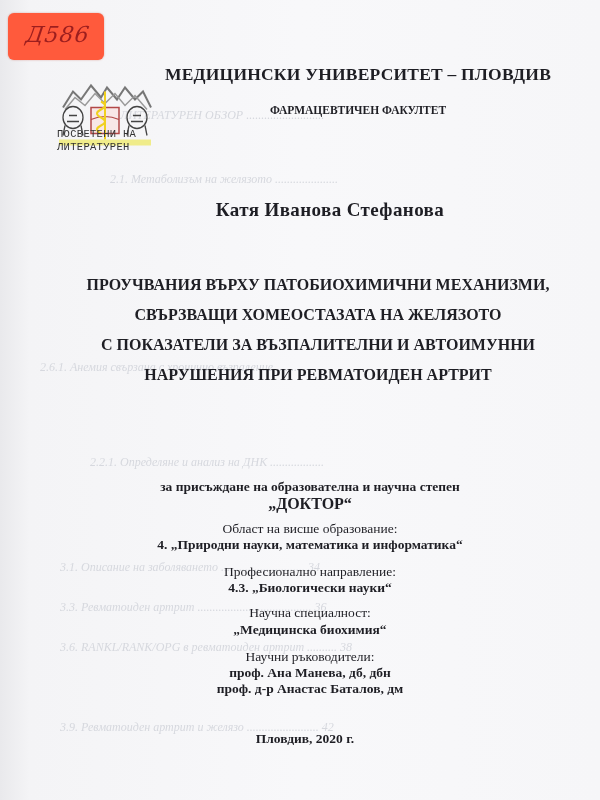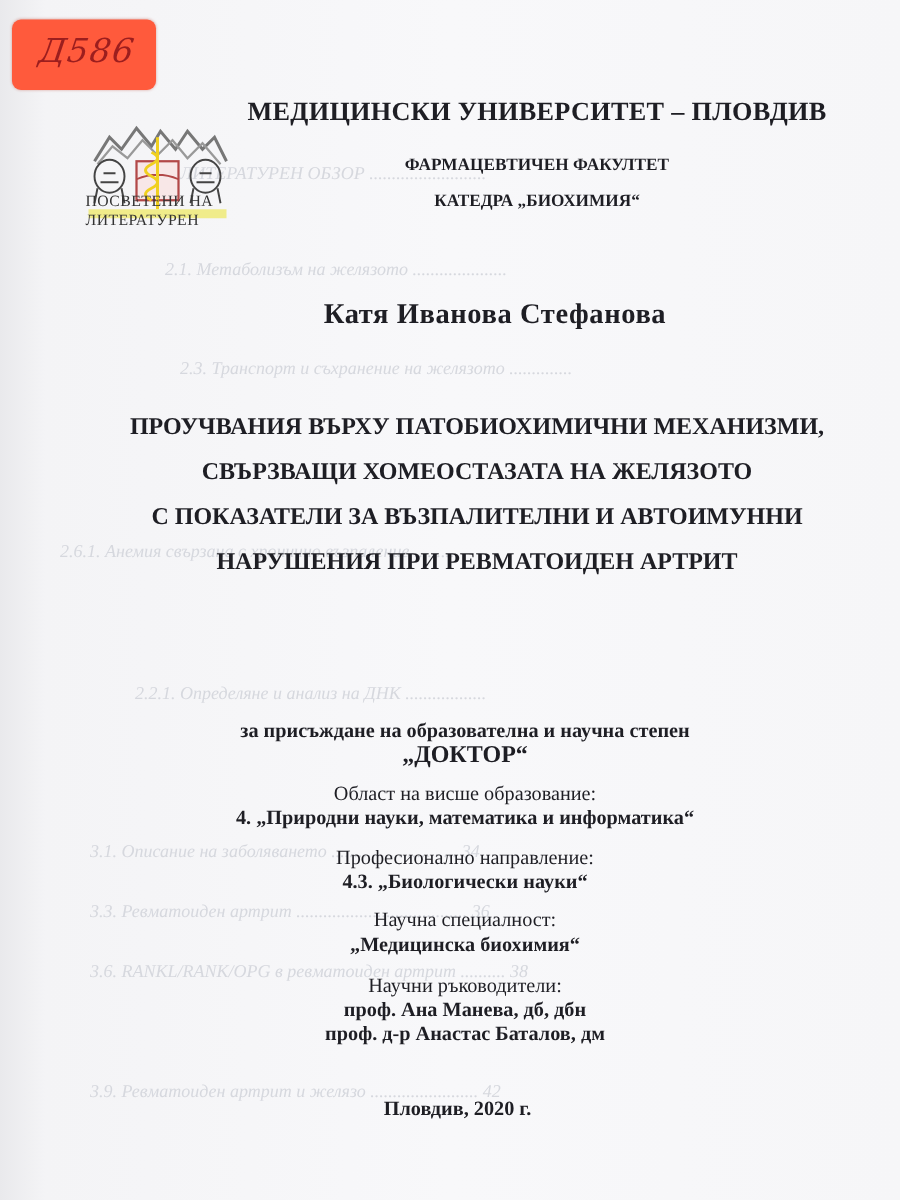--- a/index.html
+++ b/index.html
@@ -10,41 +10,40 @@
       color:#1e1e24;
     }
     .page { position:absolute; left:0; top:0; width:600px; height:800px;
       background: linear-gradient(90deg, #e9e9ec 0px, #f4f4f6 30px, #f8f8fa 300px, #f6f6f8 600px); }
     .bleed { position:absolute; color:#d6d8de; font-size:12px; font-style:italic; white-space:nowrap; }
     .sticker { position:absolute; left:8px; top:13px; width:96px; height:47px; background:#ff5a3c;
       border-radius:6px; box-shadow:0 0 2px rgba(180,40,20,.4); }
     .sticker span { position:absolute; left:18px; top:9px; font-size:22px; font-style:italic;
       color:#9c1e1e; font-family:"DejaVu Serif", serif; transform:skew(-8deg); letter-spacing:1px; }
     .logo { position:absolute; left:55px; top:60px; width:100px; height:105px; }
-    .logo-caption { position:absolute; left:57px; top:128px; font-family:Liberation Serif, serif;
+    .logo-caption { position:absolute; left:57px; top:128px; font-family:Liberation Mono, monospace;
       font-size:10.5px; line-height:13px; color:#333; letter-spacing:0.3px; }
     .c { position:absolute; left:0; width:600px; text-align:center; white-space:nowrap; }
     .uni { top:64px; left:118px; width:480px; font-size:17.5px; font-weight:bold; letter-spacing:0.2px; }
     .fac { top:104px; left:118px; width:480px; font-size:11.5px; font-weight:bold; }
     .dept { top:128px; left:118px; width:480px; font-size:11.5px; font-weight:bold; }
     .author { top:199px; left:30px; font-size:19px; font-weight:bold; letter-spacing:0.4px; }
     .title { top:270px; left:18px; font-size:16px; font-weight:bold; line-height:30px; }
     .dis { top:418px; left:0; font-size:27px; font-weight:bold; letter-spacing:5.5px; }
     .sm { font-size:13.5px; }
     .b { font-weight:bold; }
     .doc { font-size:16px; font-weight:bold; }
   </style>
 </head>
 <body>
 
 <div class="page">
 
   <div class="bleed" style="left:120px;top:108px">ЛИТЕРАТУРЕН ОБЗОР ..........................</div>
   <div class="bleed" style="left:110px;top:172px">2.1. Метаболизъм на желязото .....................</div>
-  <div class="bleed" style="left:120px;top:238px">2.3. Транспорт и съхранение на желязото ..............</div>
   <div class="bleed" style="left:40px;top:360px">2.6.1. Анемия свързана с хронично възпаление .........</div>
   <div class="bleed" style="left:90px;top:455px">2.2.1. Определяне и анализ на ДНК ..................</div>
   <div class="bleed" style="left:60px;top:560px">3.1. Описание на заболяването ............................ 34</div>
   <div class="bleed" style="left:60px;top:600px">3.3. Ревматоиден артрит ...................................... 36</div>
   <div class="bleed" style="left:60px;top:640px">3.6. RANKL/RANK/OPG в ревматоиден артрит .......... 38</div>
   <div class="bleed" style="left:60px;top:720px">3.9. Ревматоиден артрит и желязо ........................ 42</div>
 
   <div class="sticker">
     <span>Д586</span>
   </div>
@@ -63,21 +62,20 @@
     <path d="M50,14 V62 M46,24 q8,4 0,8 q-8,4 0,8 q8,4 0,8 q-8,4 0,8" stroke="#f0d020" stroke-width="2" fill="none"></path>
     <rect x="4" y="62" width="92" height="6" fill="#f0ec8a"></rect>
   </svg>
   <div class="logo-caption">
     <div>ПОСВЕТЕНИ НА</div>
     <div>ЛИТЕРАТУРЕН</div>
   </div>
 
   <div class="c fac">ФАРМАЦЕВТИЧЕН ФАКУЛТЕТ</div>
   <div class="c uni">МЕДИЦИНСКИ УНИВЕРСИТЕТ – ПЛОВДИВ</div>
-  <div class="c dept">КАТЕДРА „БИОХИМИЯ“</div>
 
   <div class="c author">Катя Иванова Стефанова</div>
 
   <div class="c title">
     <div>ПРОУЧВАНИЯ ВЪРХУ ПАТОБИОХИМИЧНИ МЕХАНИЗМИ,</div>
     <div>СВЪРЗВАЩИ ХОМЕОСТАЗАТА НА ЖЕЛЯЗОТО</div>
     <div>С ПОКАЗАТЕЛИ ЗА ВЪЗПАЛИТЕЛНИ И АВТОИМУННИ</div>
     <div>НАРУШЕНИЯ ПРИ РЕВМАТОИДЕН АРТРИТ</div>
   </div>
 

